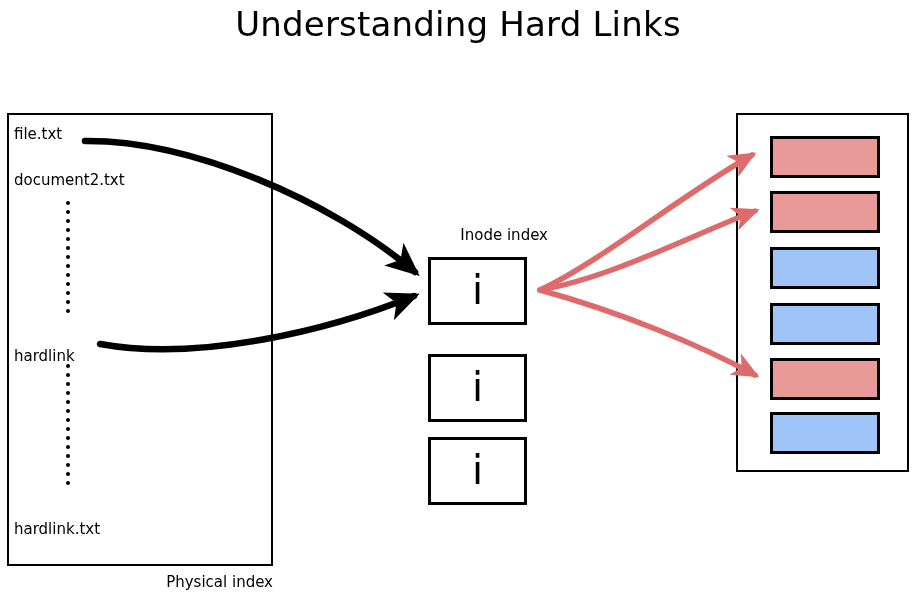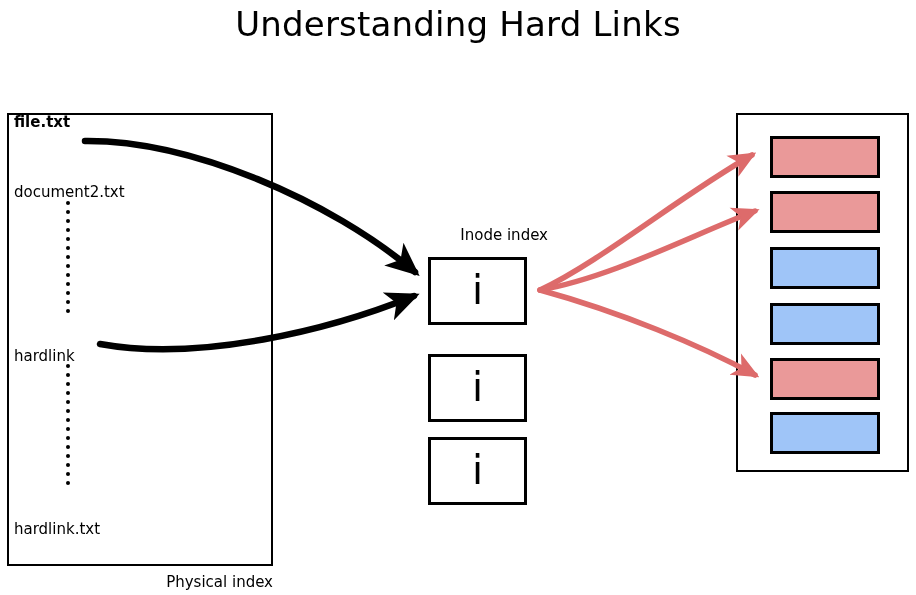--- a/index.html
+++ b/index.html
@@ -50,22 +50,22 @@
     background: #ffffff;
   }
   .fn-label {
     position: absolute;
     left: 14px;
     font-size: 15px;
     line-height: 15px;
     white-space: nowrap;
     color: #000000;
   }
-  .fn-label.l0 { top: 115px; font-weight: bold; }
-  .fn-label.l1 { top: 173px; margin-top: 12px; }
+  .fn-label.l0 { top: 127px; }
+  .fn-label.l1 { top: 173px; }
   .fn-label.l2 { top: 349px; }
   .fn-label.l3 { top: 522px; }
 
   .dots {
     position: absolute;
     left: 65px;
     width: 6px;
     display: flex;
     flex-direction: column;
     align-items: center;

